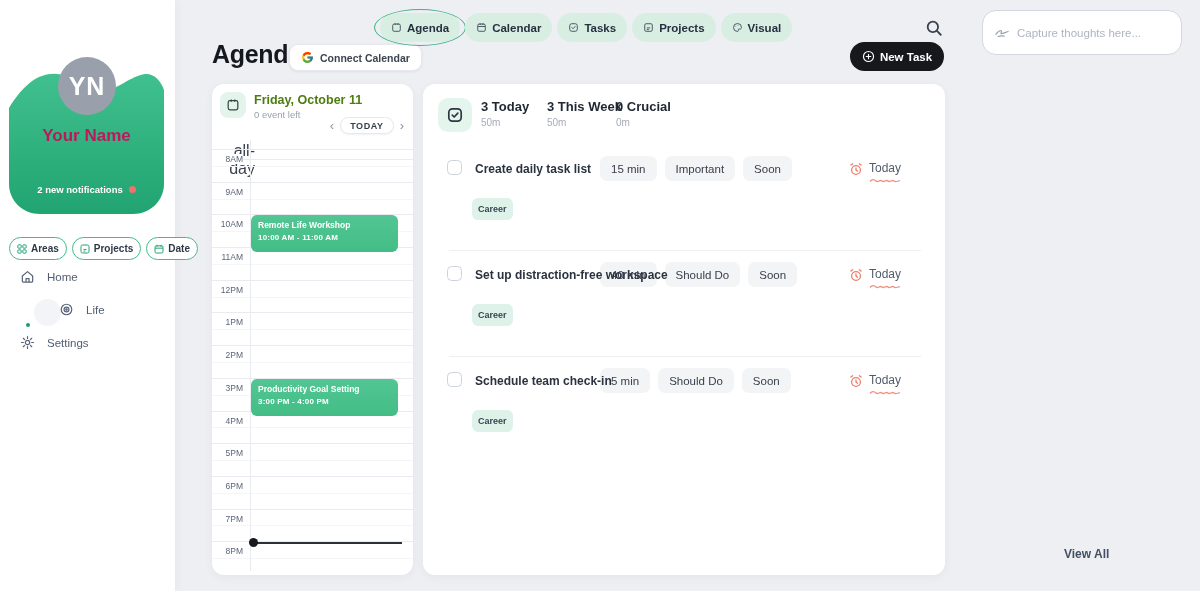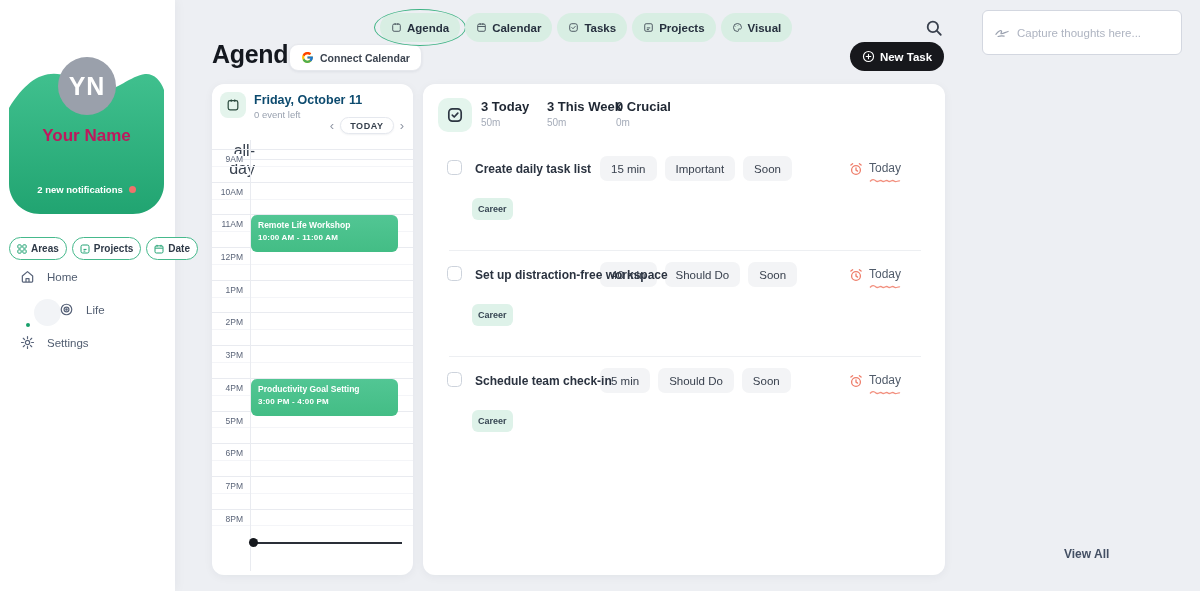--- a/index.html
+++ b/index.html
@@ -51,37 +51,37 @@
              font-weight:600; color:#3c4450; cursor:pointer; }
   .tabs { position:absolute; left:380px; top:13px; display:flex; gap:5px; }
   .tab { position:relative; height:29px; display:flex; align-items:center; gap:5px; padding:0 11px;
          background:#d8eee3; border-radius:14.5px; font-size:11.5px; font-weight:600; color:#26303e;
          cursor:pointer; white-space:nowrap; }
   .tab svg { opacity:.8; }
   .tab.active::after { content:''; position:absolute; inset:-4px -6px; border:1.5px solid #3eb384;
                        border-radius:50%; pointer-events:none; }
   .search-btn { position:absolute; left:925px; top:19px; width:18px; height:18px; color:#39404d; cursor:pointer; }
   .capture { position:absolute; left:982px; top:10px; width:200px; height:45px; background:#fff;
-             border:1.2px solid #d3d7e0; border-radius:6px; display:flex; align-items:center;
+             border:1.2px solid #d3d7e0; border-radius:14px; display:flex; align-items:center;
              gap:8px; padding:0 12px; }
   .capture svg { color:#9aa1af; flex:0 0 auto; }
   .capture input { border:none; outline:none; flex:1; min-width:0; font-family:inherit; font-size:11.5px;
                    color:#3c4450; background:transparent; }
   .capture input::placeholder { color:#aeb4c1; }
   .newtask { position:absolute; left:850px; top:42px; width:94px; height:29px; background:#17181c;
              border:none; border-radius:15px; color:#fff; display:flex; align-items:center;
              justify-content:center; gap:5px; font-family:inherit; font-size:11.5px; font-weight:700;
              cursor:pointer; z-index:4; }
 
   
   .cal-card { position:absolute; left:212px; top:84px; width:201px; height:491px; background:#fff;
               border-radius:12px; box-shadow:0 2px 10px rgba(20,30,60,.05); overflow:hidden; }
   .cal-icon { position:absolute; left:8px; top:8px; width:26px; height:26px; background:#e4f4ec;
               border-radius:8px; display:flex; align-items:center; justify-content:center; color:#2b4a3e; }
-  .cal-title { position:absolute; left:42px; top:9px; font-size:12.5px; font-weight:700; color:#0c4a6e; }
+  .cal-title { position:absolute; left:42px; top:9px; font-size:12.5px; font-weight:700; color:#4d7c0f; }
   .cal-sub { position:absolute; left:42px; top:25px; font-size:9.5px; color:#9aa2b0; }
   .cal-nav { position:absolute; top:33px; right:9px; display:flex; align-items:center; gap:6px; }
   .chev { font-size:13px; color:#8e95a3; cursor:pointer; line-height:16px; }
   .today-btn { height:17px; padding:0 9px; background:#fff; border:1px solid #e5e8ee; border-radius:9px;
                box-shadow:0 1px 2px rgba(20,30,60,.06); font-family:inherit; font-size:9px; font-weight:700;
                letter-spacing:.6px; color:#343e4b; cursor:pointer; }
   .allday { position:absolute; left:0; top:56px; width:100%; height:20px; border-bottom:1px solid #e9ebf0; }
   .allday span { position:absolute; left:2px; top:2px; width:33px; text-align:right; font-size:16px;
                  color:#39424f;margin-left:8px; }
   .hours { position:absolute; left:0; top:65px; width:100%; }
@@ -328,20 +328,23 @@
       <span class="chev">‹</span>
       <button class="today-btn">TODAY</button>
       <span class="chev">›</span>
     </div>
 
     <div class="allday">
         <span>all-day</span>
       </div>
     <div class="hours">
       <div class="hrow">
+          <span class="hlabel">8AM</span>
+        </div>
+      <div class="hrow">
           <span class="hlabel">9AM</span>
         </div>
       <div class="hrow">
           <span class="hlabel">10AM</span>
         </div>
       <div class="hrow">
           <span class="hlabel">11AM</span>
         </div>
       <div class="hrow">
           <span class="hlabel">12PM</span>

